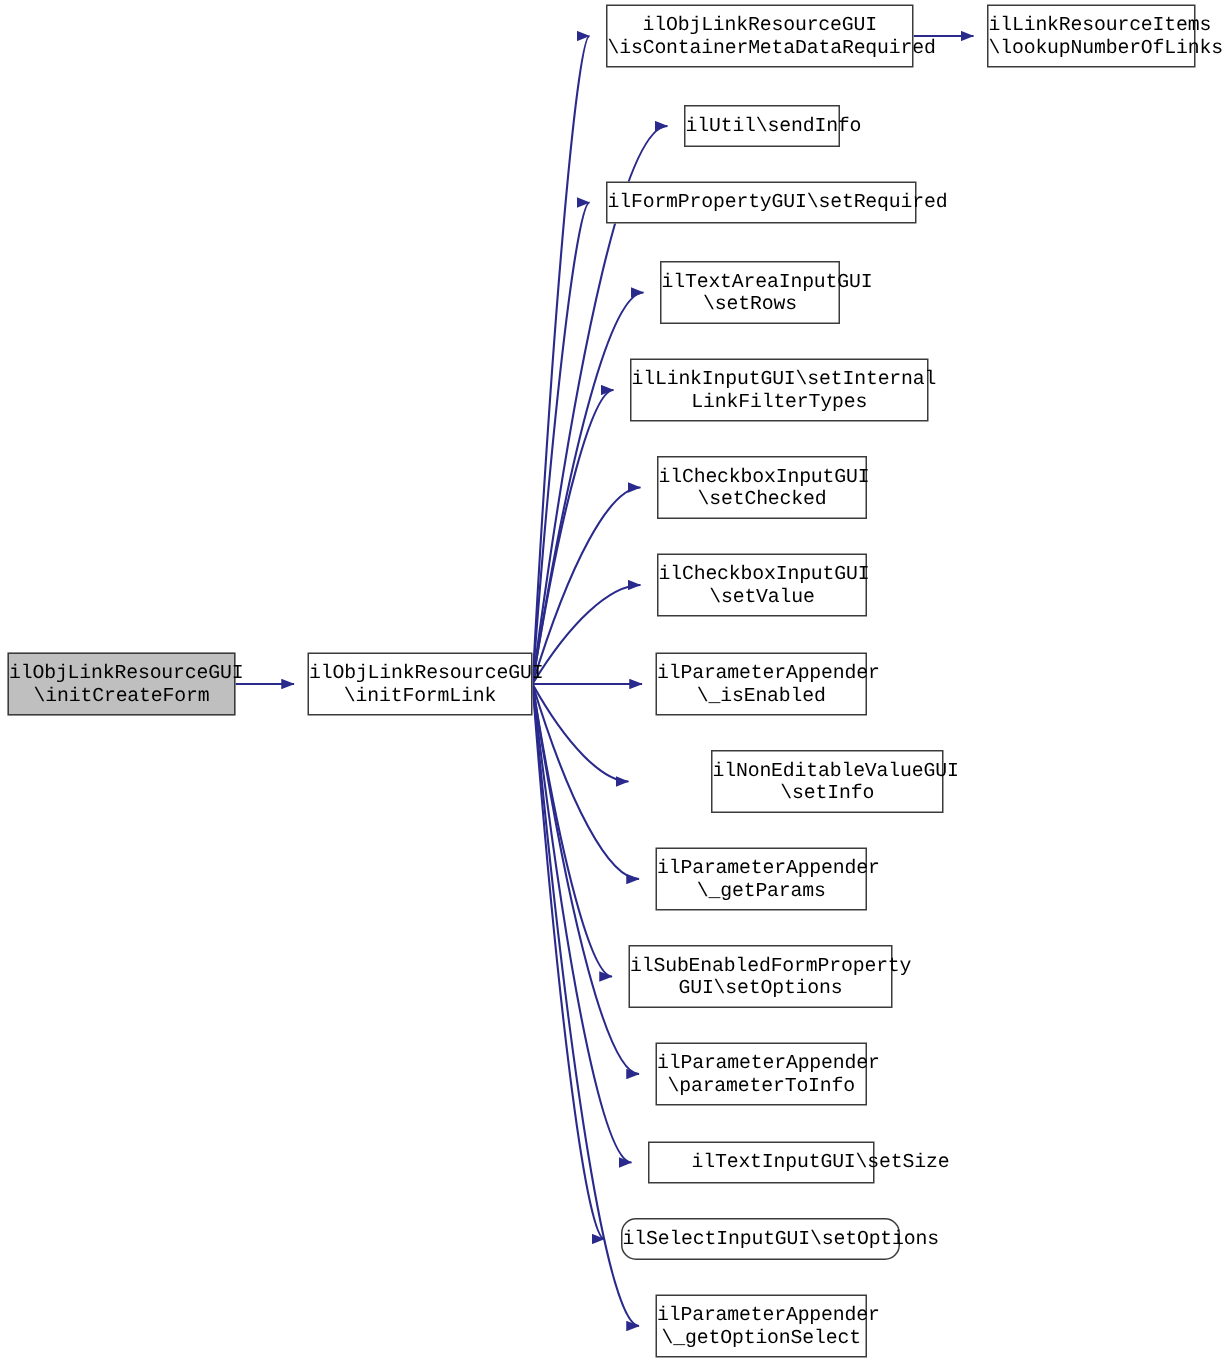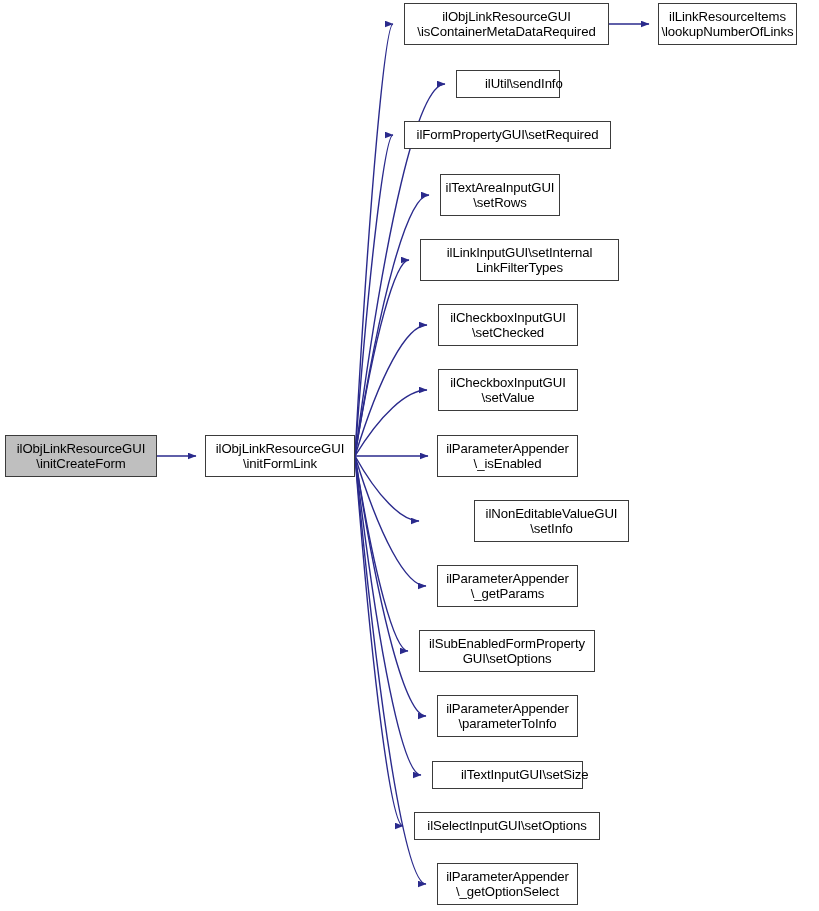--- a/index.html
+++ b/index.html
@@ -41,20 +41,21 @@
     letter-spacing: -0.1px;
   }
   .node.highlight {
     background: #bfbfbf;
   }
   .node .label {
     display: block;
     width: 100%;
     padding: 0 3px;
     white-space: pre-line;
+    font-family: Liberation Mono, monospace;
   }
 </style>
 </head>
 <body>
 
 <div id="graph">
   <svg id="edges" viewBox="0 0 819 911" width="819" height="911" xmlns="http://www.w3.org/2000/svg">
     <defs>
       <marker id="arrowhead" markerWidth="9" markerHeight="7" refX="8.5" refY="3.5" orient="auto" markerUnits="userSpaceOnUse">
         <polygon points="0 0, 9 3.5, 0 7" fill="#2a2a8c"></polygon>
@@ -82,38 +83,38 @@
   </svg>
   <div id="node-layer">
       <div class="node highlight" style="left: 5px; top: 435px; width: 152px; height: 42px;"><span class="label">ilObjLinkResourceGUI
 \initCreateForm</span></div>
       <div class="node" style="left: 205px; top: 435px; width: 150px; height: 42px;"><span class="label">ilObjLinkResourceGUI
 \initFormLink</span></div>
       <div class="node" style="left: 404px; top: 3px; width: 205px; height: 42px;"><span class="label">ilObjLinkResourceGUI
 \isContainerMetaDataRequired</span></div>
       <div class="node" style="left: 658px; top: 3px; width: 139px; height: 42px;"><span class="label">ilLinkResourceItems
 \lookupNumberOfLinks</span></div>
-      <div class="node" style="left: 456px; top: 70px; width: 104px; height: 28px; padding-left: 28px;"><span class="label">ilUtil\sendInfo</span></div>
+      <div class="node" style="left: 456px; top: 70px; width: 104px; height: 28px;"><span class="label">ilUtil\sendInfo</span></div>
       <div class="node" style="left: 404px; top: 121px; width: 207px; height: 28px; justify-content: center;"><span class="label">ilFormPropertyGUI\setRequired</span></div>
       <div class="node" style="left: 440px; top: 174px; width: 120px; height: 42px;"><span class="label">ilTextAreaInputGUI
 \setRows</span></div>
       <div class="node" style="left: 420px; top: 239px; width: 199px; height: 42px;"><span class="label">ilLinkInputGUI\setInternal
 LinkFilterTypes</span></div>
       <div class="node" style="left: 438px; top: 304px; width: 140px; height: 42px;"><span class="label">ilCheckboxInputGUI
 \setChecked</span></div>
       <div class="node" style="left: 438px; top: 369px; width: 140px; height: 42px;"><span class="label">ilCheckboxInputGUI
 \setValue</span></div>
       <div class="node" style="left: 437px; top: 435px; width: 141px; height: 42px;"><span class="label">ilParameterAppender
 \_isEnabled</span></div>
       <div class="node" style="left: 430px; top: 500px; width: 155px; height: 42px; margin-left: 44px;"><span class="label">ilNonEditableValueGUI
 \setInfo</span></div>
       <div class="node" style="left: 437px; top: 565px; width: 141px; height: 42px;"><span class="label">ilParameterAppender
 \_getParams</span></div>
       <div class="node" style="left: 419px; top: 630px; width: 176px; height: 42px;"><span class="label">ilSubEnabledFormProperty
 GUI\setOptions</span></div>
       <div class="node" style="left: 437px; top: 695px; width: 141px; height: 42px;"><span class="label">ilParameterAppender
 \parameterToInfo</span></div>
       <div class="node" style="left: 432px; top: 761px; width: 151px; height: 28px; padding-left: 28px;"><span class="label">ilTextInputGUI\setSize</span></div>
-      <div class="node" style="left: 414px; top: 812px; width: 186px; height: 28px;"><span class="label">ilSelectInputGUI\setOptions</span></div>
+      <div class="node" style="left: 414px; top: 812px; width: 186px; height: 28px; border-radius: 10px;"><span class="label">ilSelectInputGUI\setOptions</span></div>
       <div class="node" style="left: 437px; top: 863px; width: 141px; height: 42px;"><span class="label">ilParameterAppender
 \_getOptionSelect</span></div>
     </div>
 </div>
 
 </body></html>

